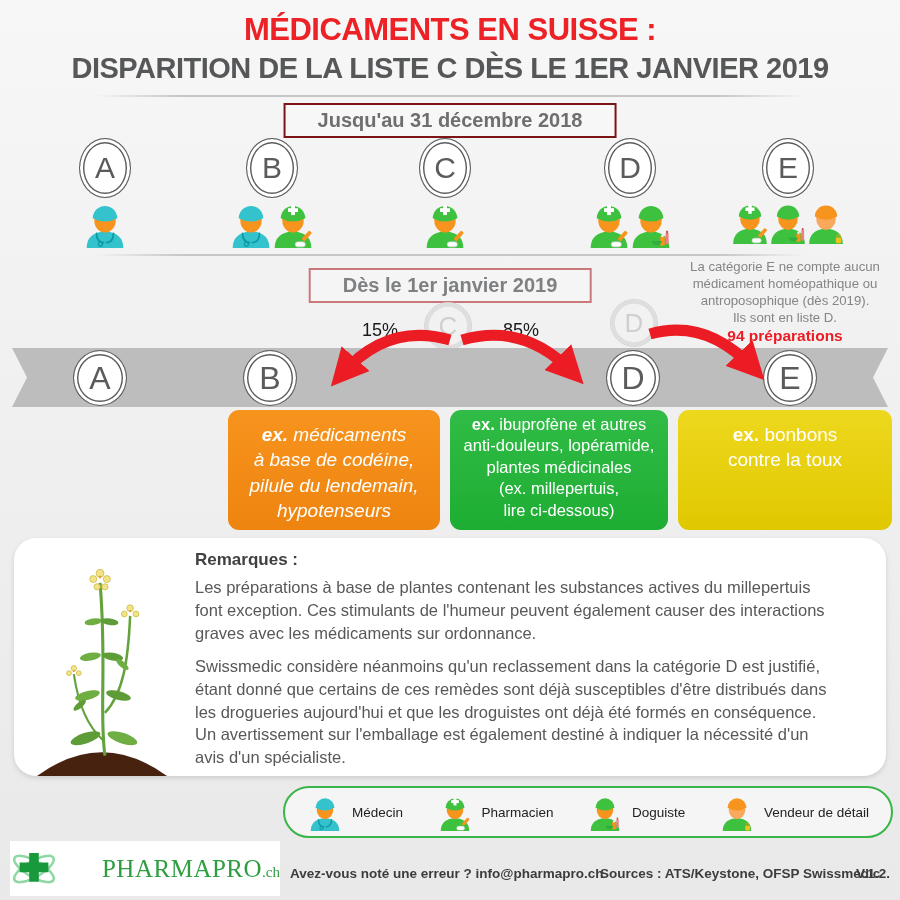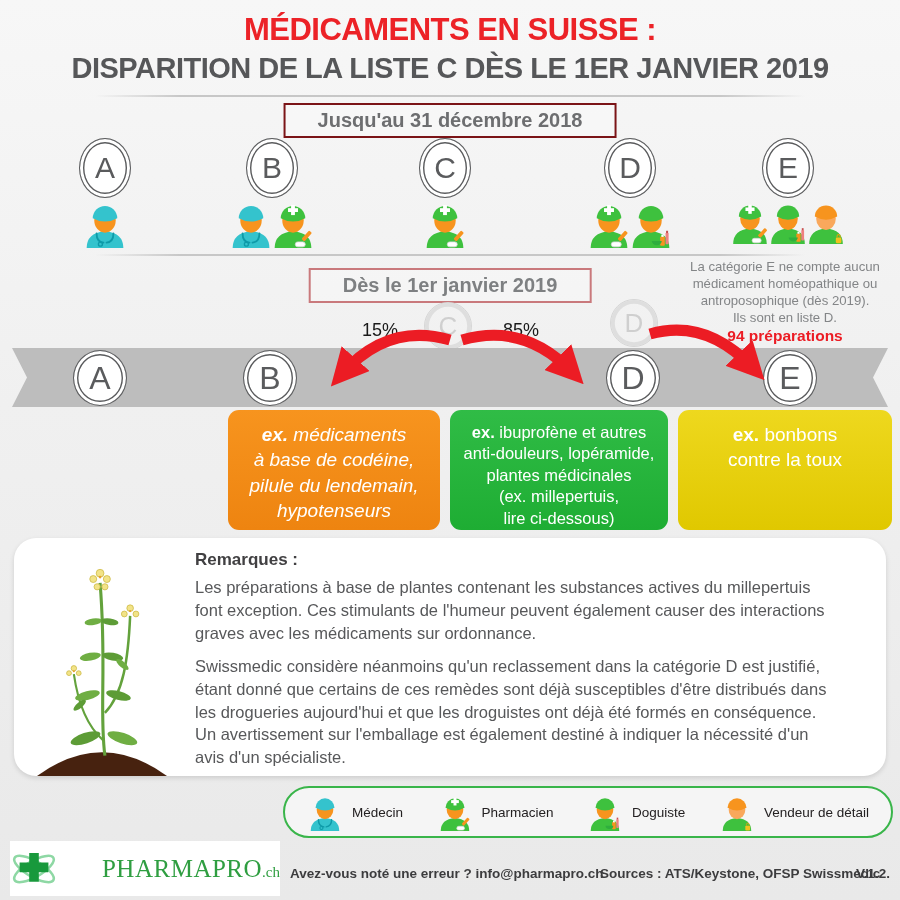--- a/index.html
+++ b/index.html
@@ -35,21 +35,21 @@
   .band{top:348px;left:12px;width:876px;height:59px;background:#bdbdbd;
     clip-path:polygon(0 0,100% 0,calc(100% - 15px) 50%,100% 100%,0 100%,15px 50%);}
   .bcirc{top:350px;width:52px;height:54px;transform:translateX(-50%);font-size:32px;}
   
   .ebox{top:410px;height:120px;border-radius:11px;color:#fff;text-align:center;
     padding-top:12px;box-sizing:border-box;font-size:19px;line-height:1.33;}
   .ebox .pre{font-weight:bold;}
   .ebox .txt{white-space:pre-line;}
   .ebox.b1{left:12px;width:206px;background:linear-gradient(180deg,#27b9ed,#10a3dc);}
   .ebox.b2{left:228px;width:212px;background:linear-gradient(180deg,#f7941e,#ee8410);font-style:italic;}
-  .ebox.b3{left:450px;width:218px;background:linear-gradient(180deg,#30bc46,#1ead33);font-size:16.5px;padding-top:12px;line-height:1.3;}
+  .ebox.b3{left:450px;width:218px;background:linear-gradient(180deg,#30bc46,#1ead33);font-size:16.5px;padding-top:4px;line-height:1.3;}
   .ebox.b4{left:678px;width:214px;background:linear-gradient(180deg,#eed81e,#e0c800);}
   
   .rembox{top:538px;left:14px;width:872px;height:238px;background:#fff;border-radius:22px;box-shadow:0 2px 5px rgba(0,0,0,.13);}
   .remtitle{top:550px;left:195px;font-size:17px;font-weight:bold;color:#414042;}
   .rp{left:195px;width:695px;font-size:16.5px;line-height:1.38;color:#57585a;white-space:pre-line;}
   .rp.p1{top:576px;}
   .rp.p2{top:655px;}
   
   .legend{top:786px;left:283px;width:610px;height:52px;border:2px solid #39b54a;border-radius:27px;
     background:#f5f5f5;display:flex;align-items:center;justify-content:space-between;padding:0 22px;box-sizing:border-box;}

